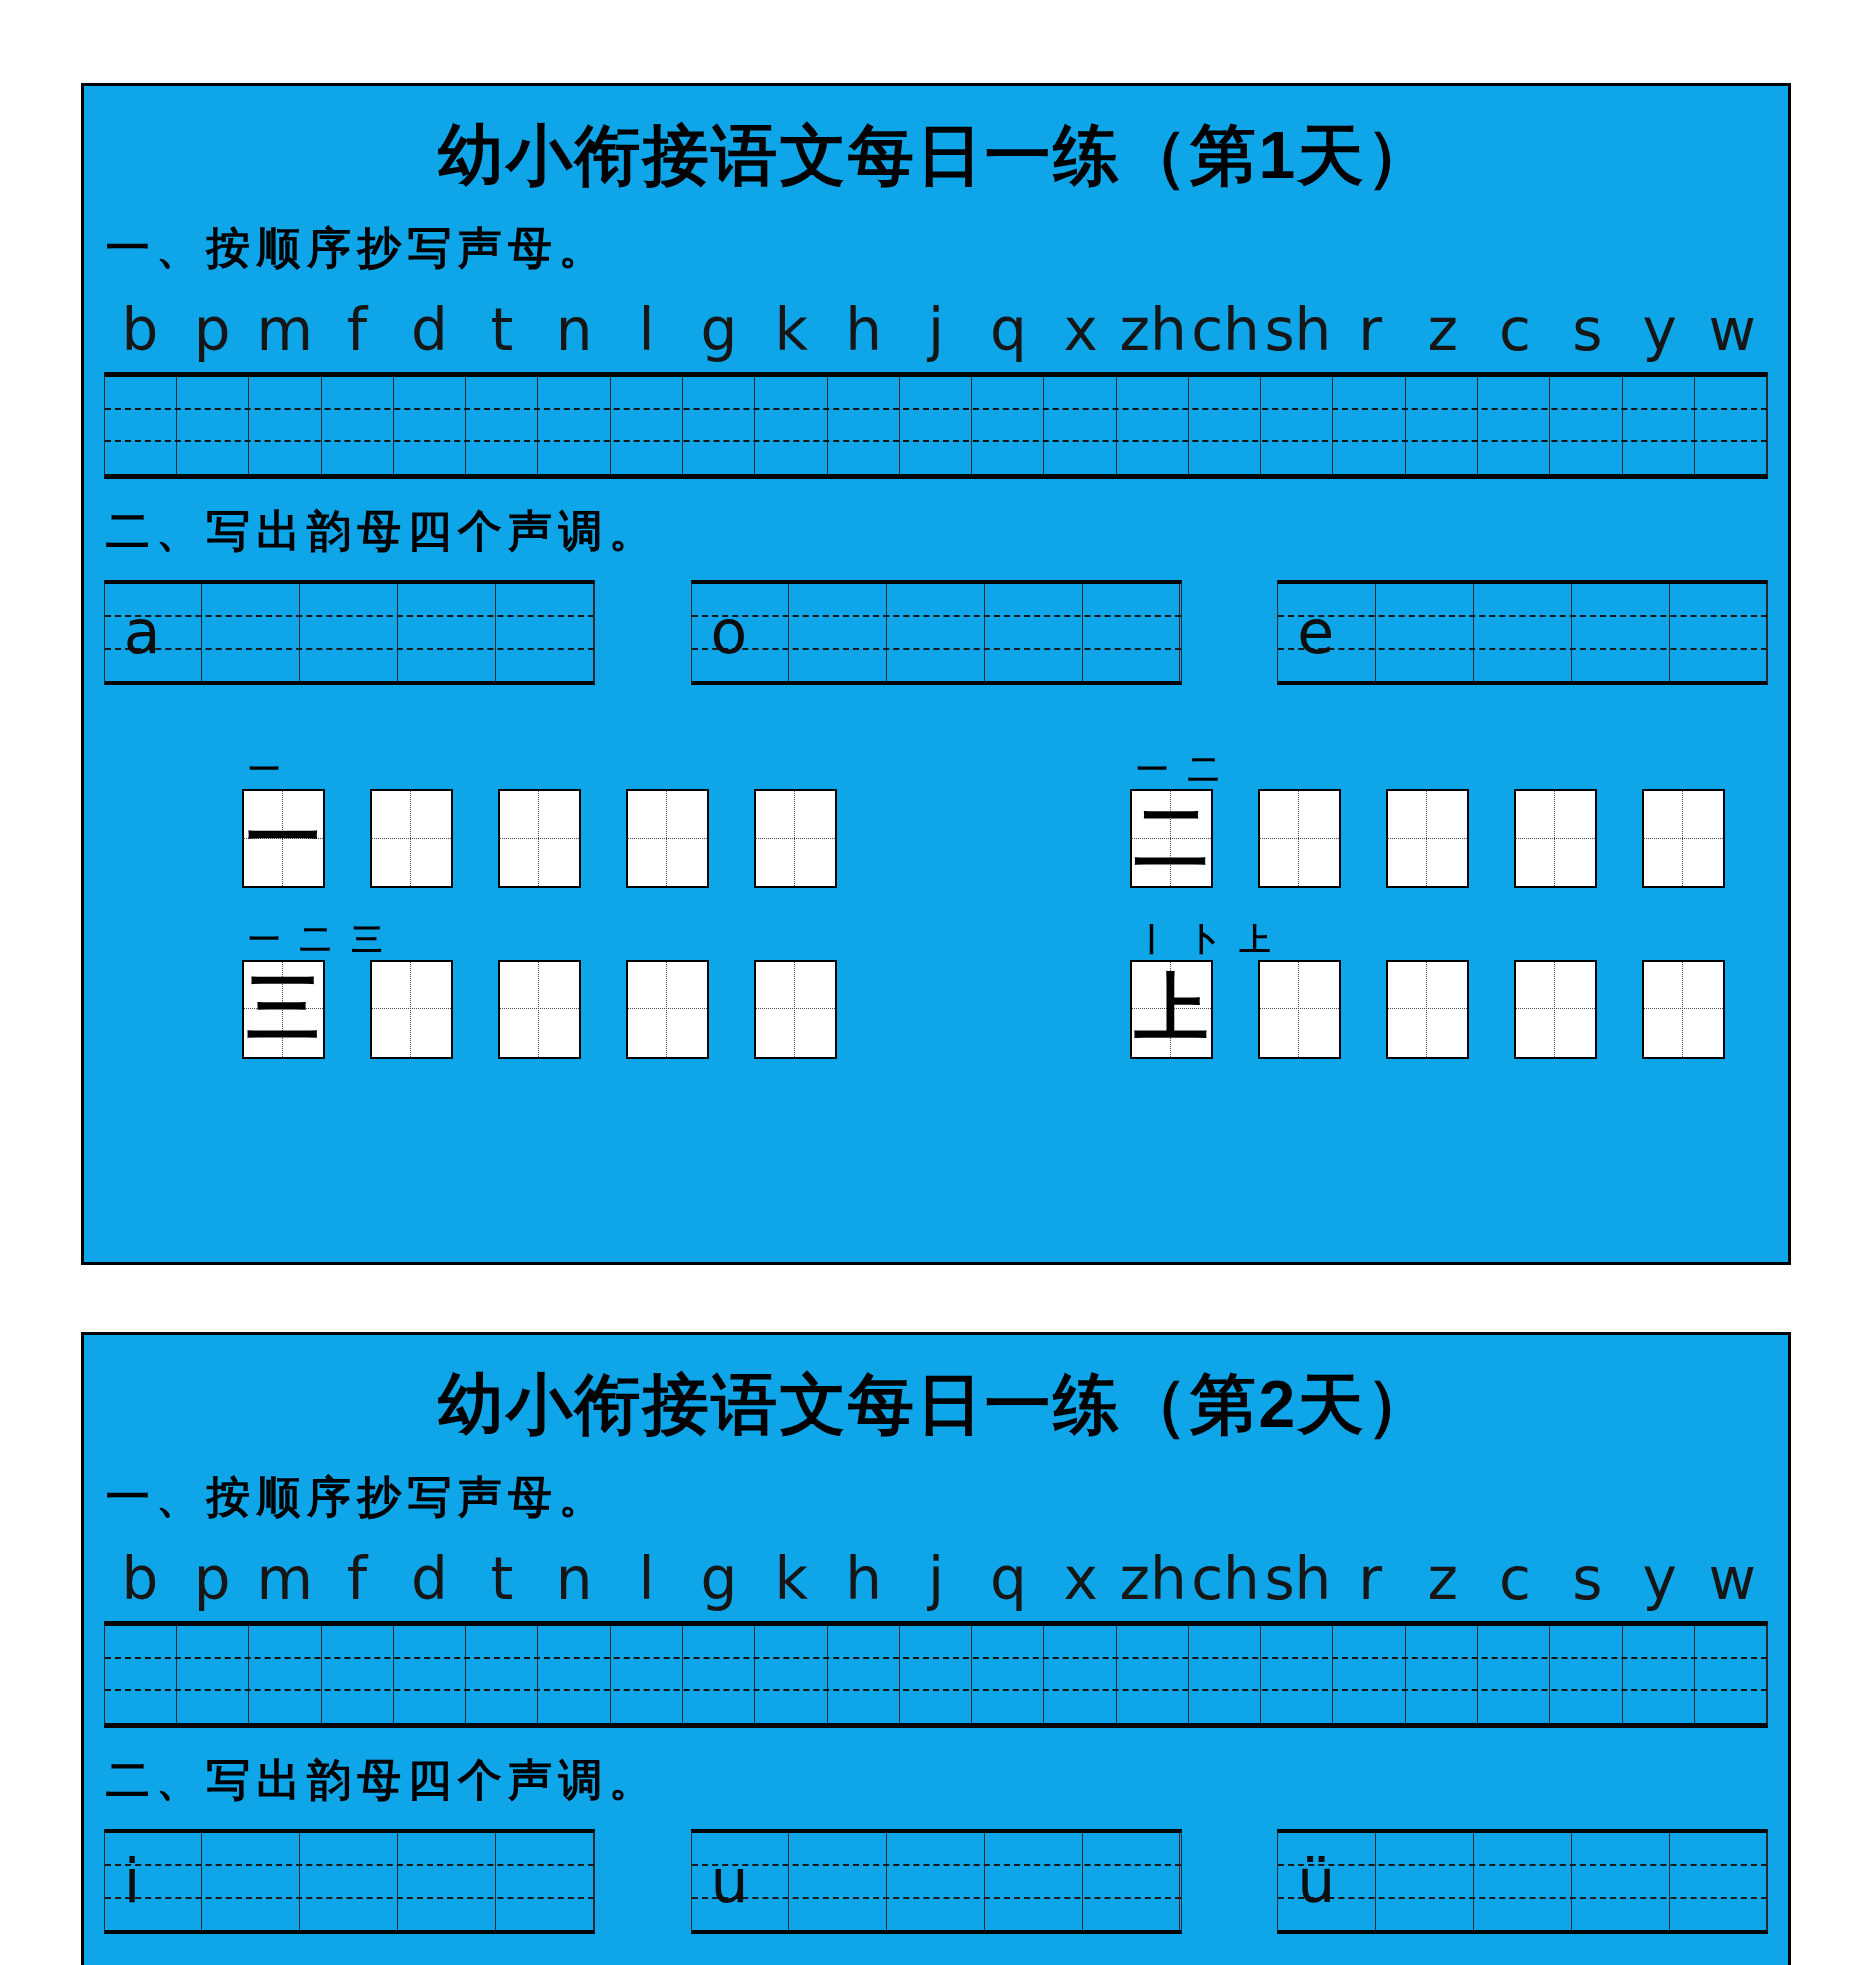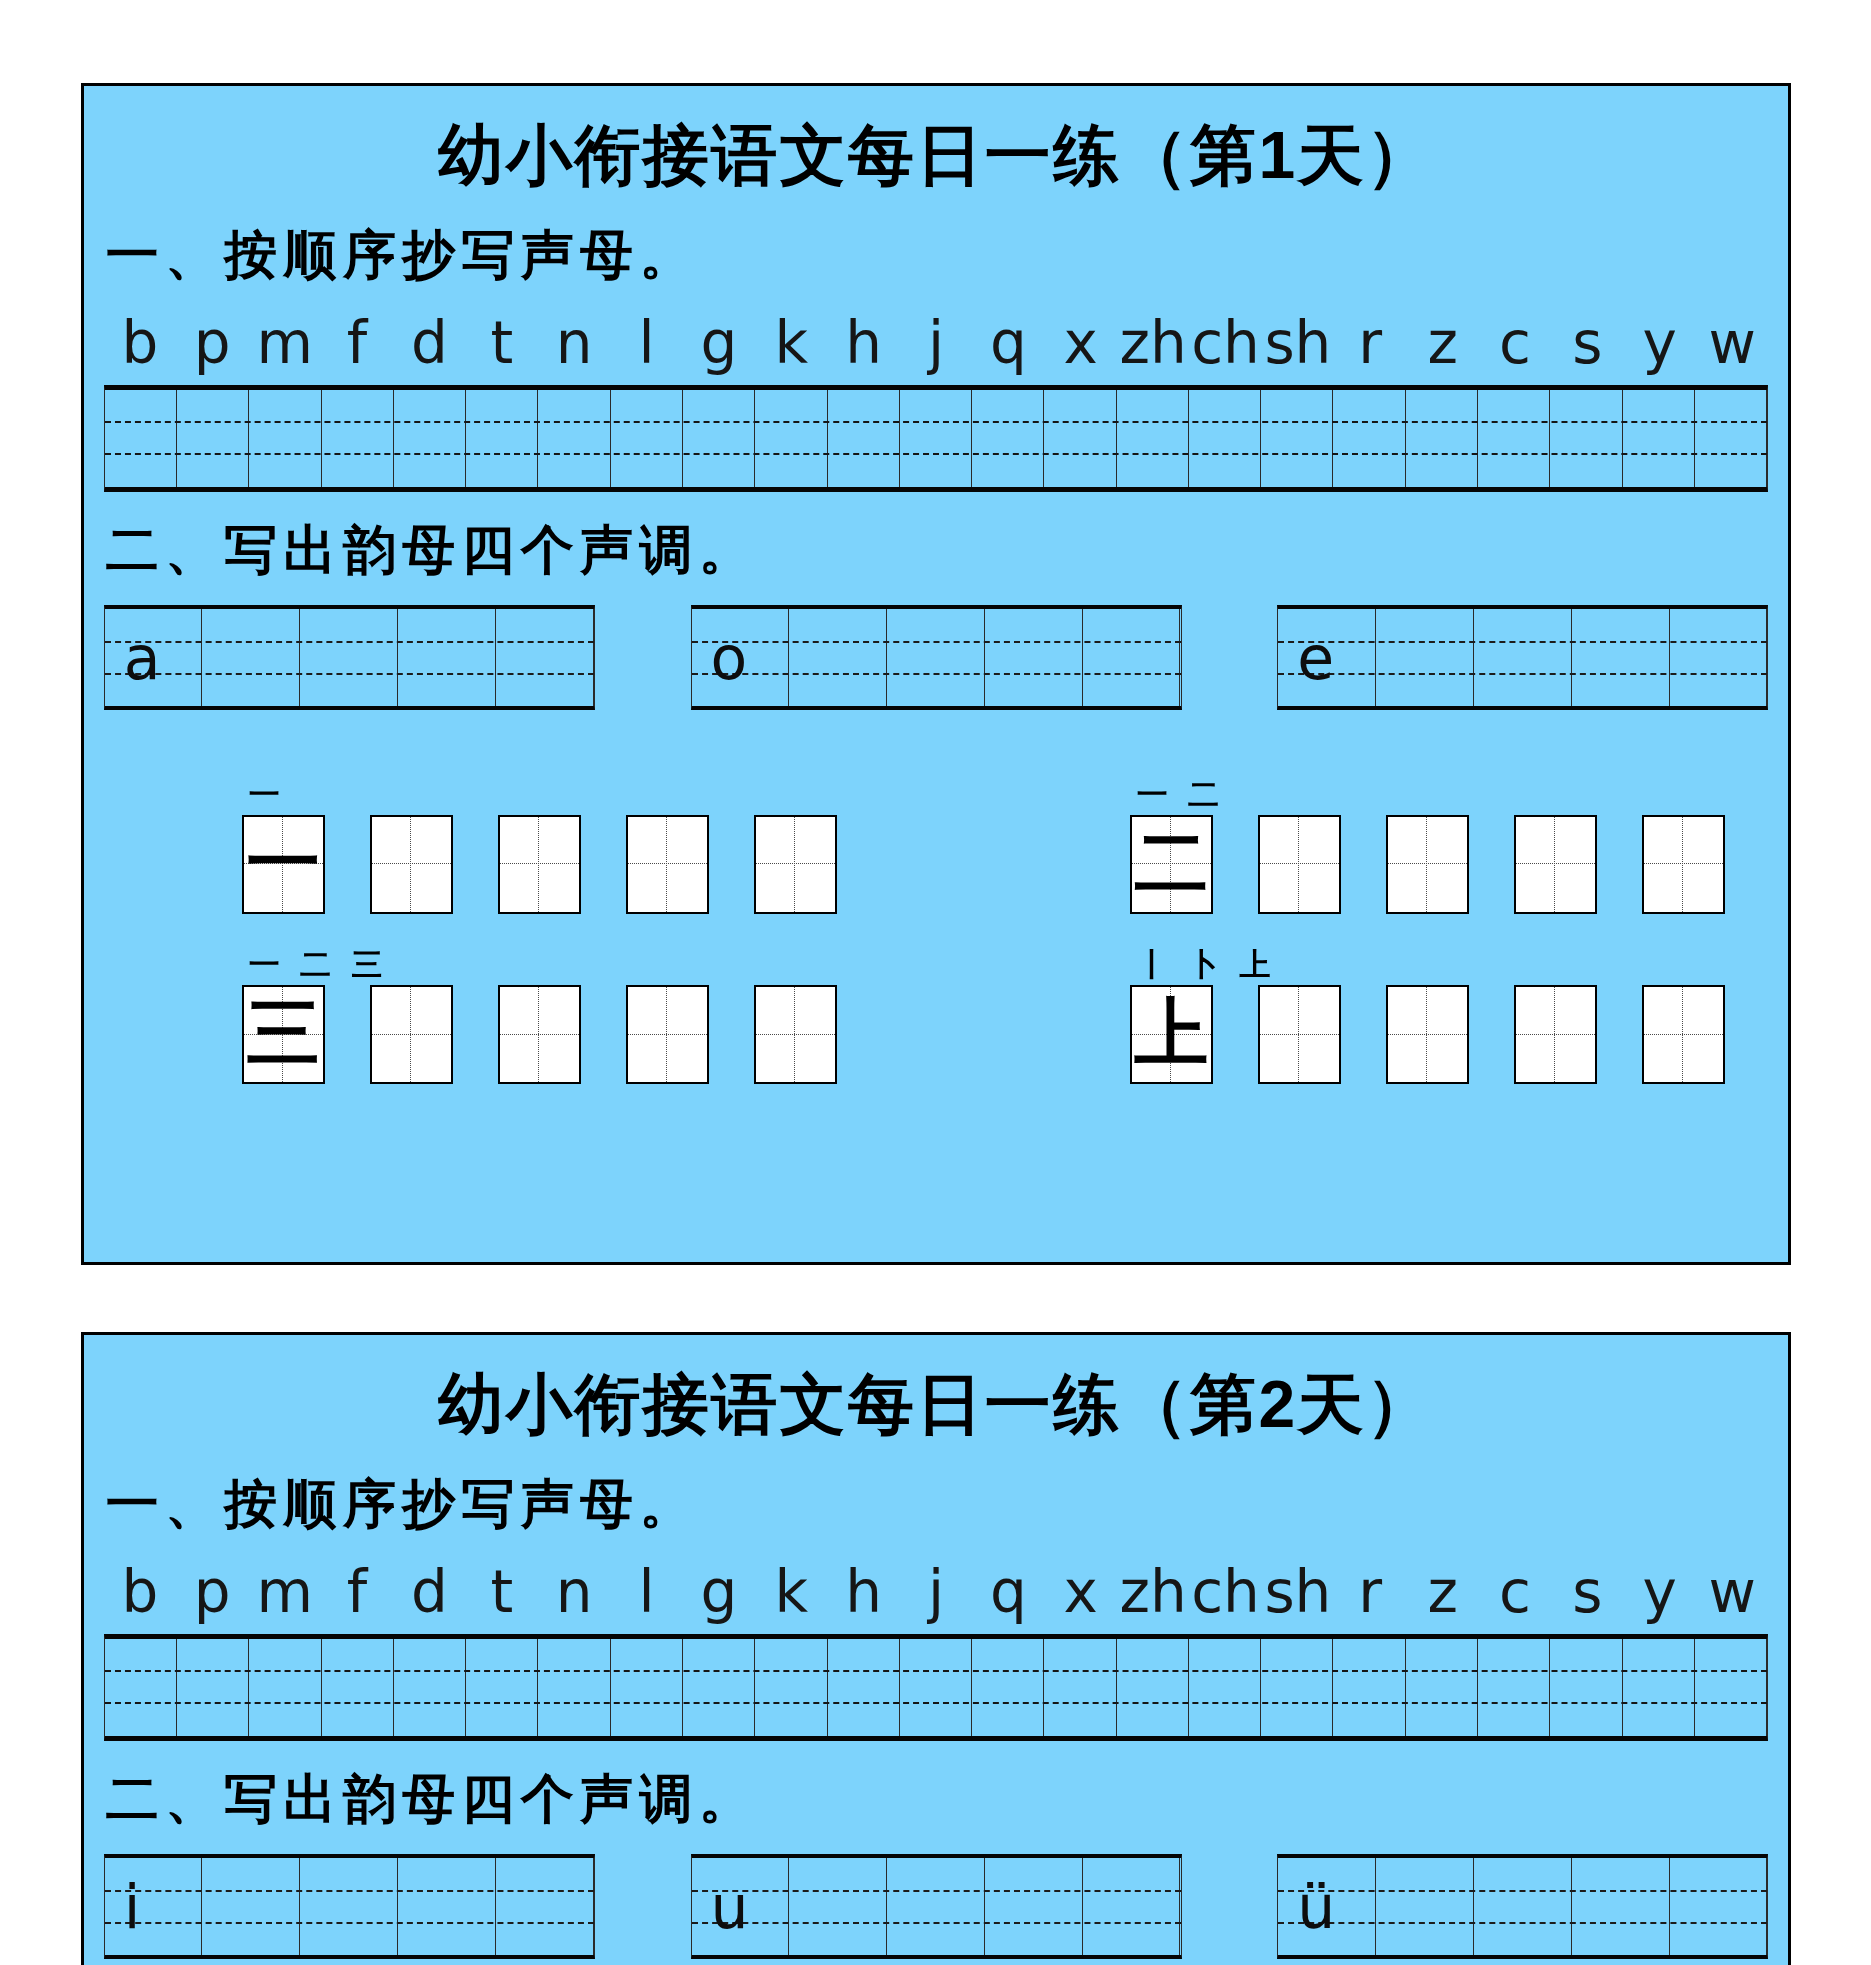--- a/index.html
+++ b/index.html
@@ -6,33 +6,33 @@
   body{
     width:1872px;height:2647px;position:relative;
     font-family:"Liberation Sans","DejaVu Sans",sans-serif;
     color:#000;
   }
   .page{position:absolute;inset:0;background:#fff;}
 
   
   .panel{
     position:absolute;left:81px;width:1710px;
-    border:3.5px solid #000;background:#7dd3fc;box-sizing:border-box;
+    border:3.5px solid #000;background:#0ea5e9;box-sizing:border-box;
     padding:0 19.7px;overflow:hidden;
   }
   .panel.day1{top:83px;height:1182px;}
   .panel.day2{top:1332px;height:1181px;}
 
   .panel-title{
     margin:27.5px 0 0 0;text-align:center;
     font-size:66px;font-weight:800;letter-spacing:2.4px;line-height:1.25;
     font-family:"Liberation Sans","DejaVu Sans",sans-serif;
   }
   .sec-heading{
-    margin:21.6px 0 0 2px;font-size:53px;font-weight:700;
+    margin:21.6px 0 0 2px;font-size:44px;font-weight:700;
     letter-spacing:6.3px;line-height:1.4;
     font-family:"Liberation Serif","DejaVu Serif",serif;
   }
 
   
   .letters-row{display:flex;margin-top:11.8px;height:79px;}
   .letter-cell{
     flex:1;text-align:center;line-height:79px;
     font-size:58px;color:#161616;
     font-family:"DejaVu Sans","Liberation Sans",sans-serif;

